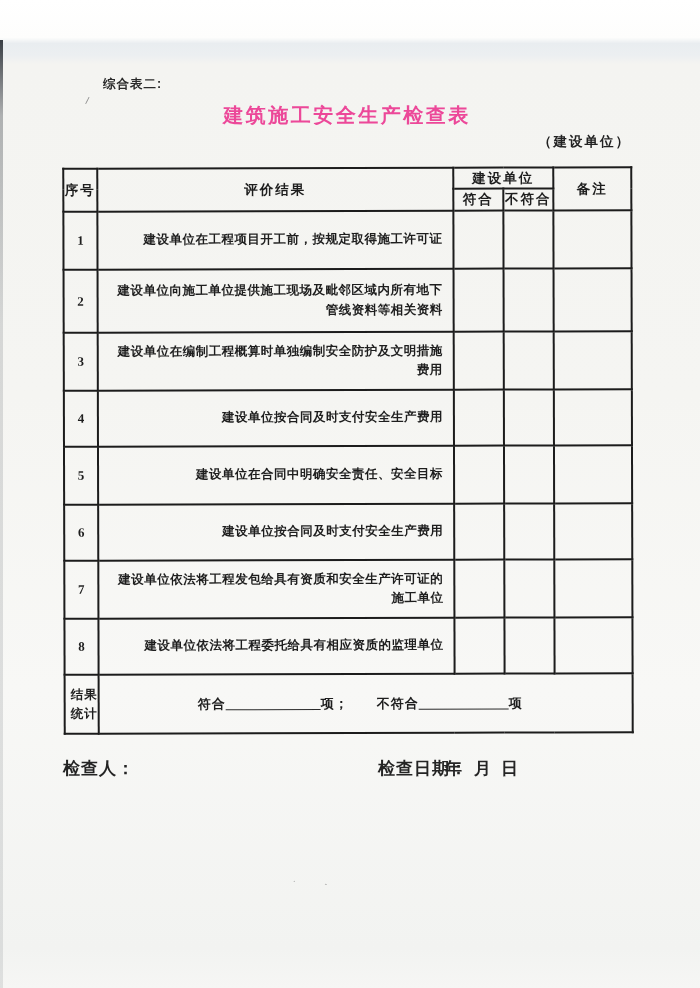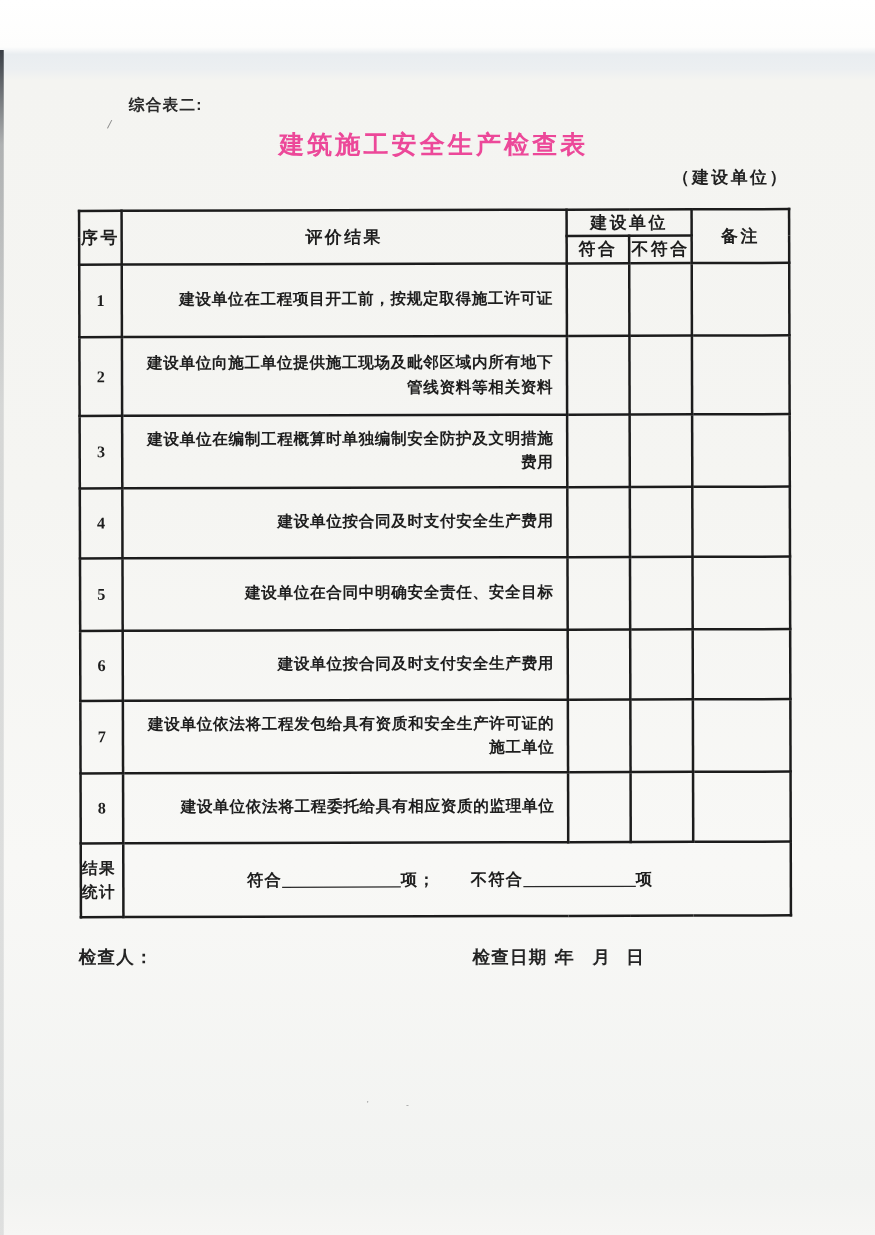--- a/index.html
+++ b/index.html
@@ -65,35 +65,35 @@
   td.idx-cell { text-align: center; font-size: 13px; font-family: "Liberation Serif", "DejaVu Serif", serif; }
   td.content-cell {
     font-size: 12.5px; padding: 4px 10px 4px 8px;
     letter-spacing: 0.5px; line-height: 1.55; text-align: right;
   }
   td.mark-cell { background: transparent; }
   tr.r-std  { height: 58px; }
   tr.r-tall { height: 63px; }
   tr.r-med  { height: 56px; }
   td.summary-label {
-    text-align: left; font-size: 12.5px; line-height: 1.5; letter-spacing: 1px;
+    text-align: right; font-size: 12.5px; line-height: 1.5; letter-spacing: 1px;
   }
   tr.summary-row { height: 59px; }
   td.summary-body { padding-left: 98px; font-size: 13px; letter-spacing: 1px; }
   .blank-line {
     display: inline-block; height: 1px;
     border-bottom: 1.5px solid #2a2a2a;
     vertical-align: -2px;
   }
   .blank-pass { width: 95px; }
   .blank-fail { width: 90px; }
   .summary-gap { display: inline-block; width: 28px; }
   .footer-line {
     position: absolute; left: 0; top: 757px; width: 700px; height: 20px;
-    font-size: 14px; font-weight: bold; color: #242424; letter-spacing: 1px; text-decoration: underline;
+    font-size: 17px; font-weight: bold; color: #242424; letter-spacing: 1px; text-decoration: underline;
   }
   .footer-line span { position: absolute; }
   .inspector-label { left: 63px; }
   .date-label { left: 340px; margin-left: 38px; }
   .date-year  { left: 445px; }
   .date-month { left: 474px; }
   .date-day   { left: 501px; }
   .artifact { position: absolute; color: #9a9a9a; font-size: 9px; }
   .artifact-1 { left: 293px; top: 876px; transform: rotate(40deg); }
   .artifact-2 { left: 326px; top: 882px; transform: rotate(-30deg); }

